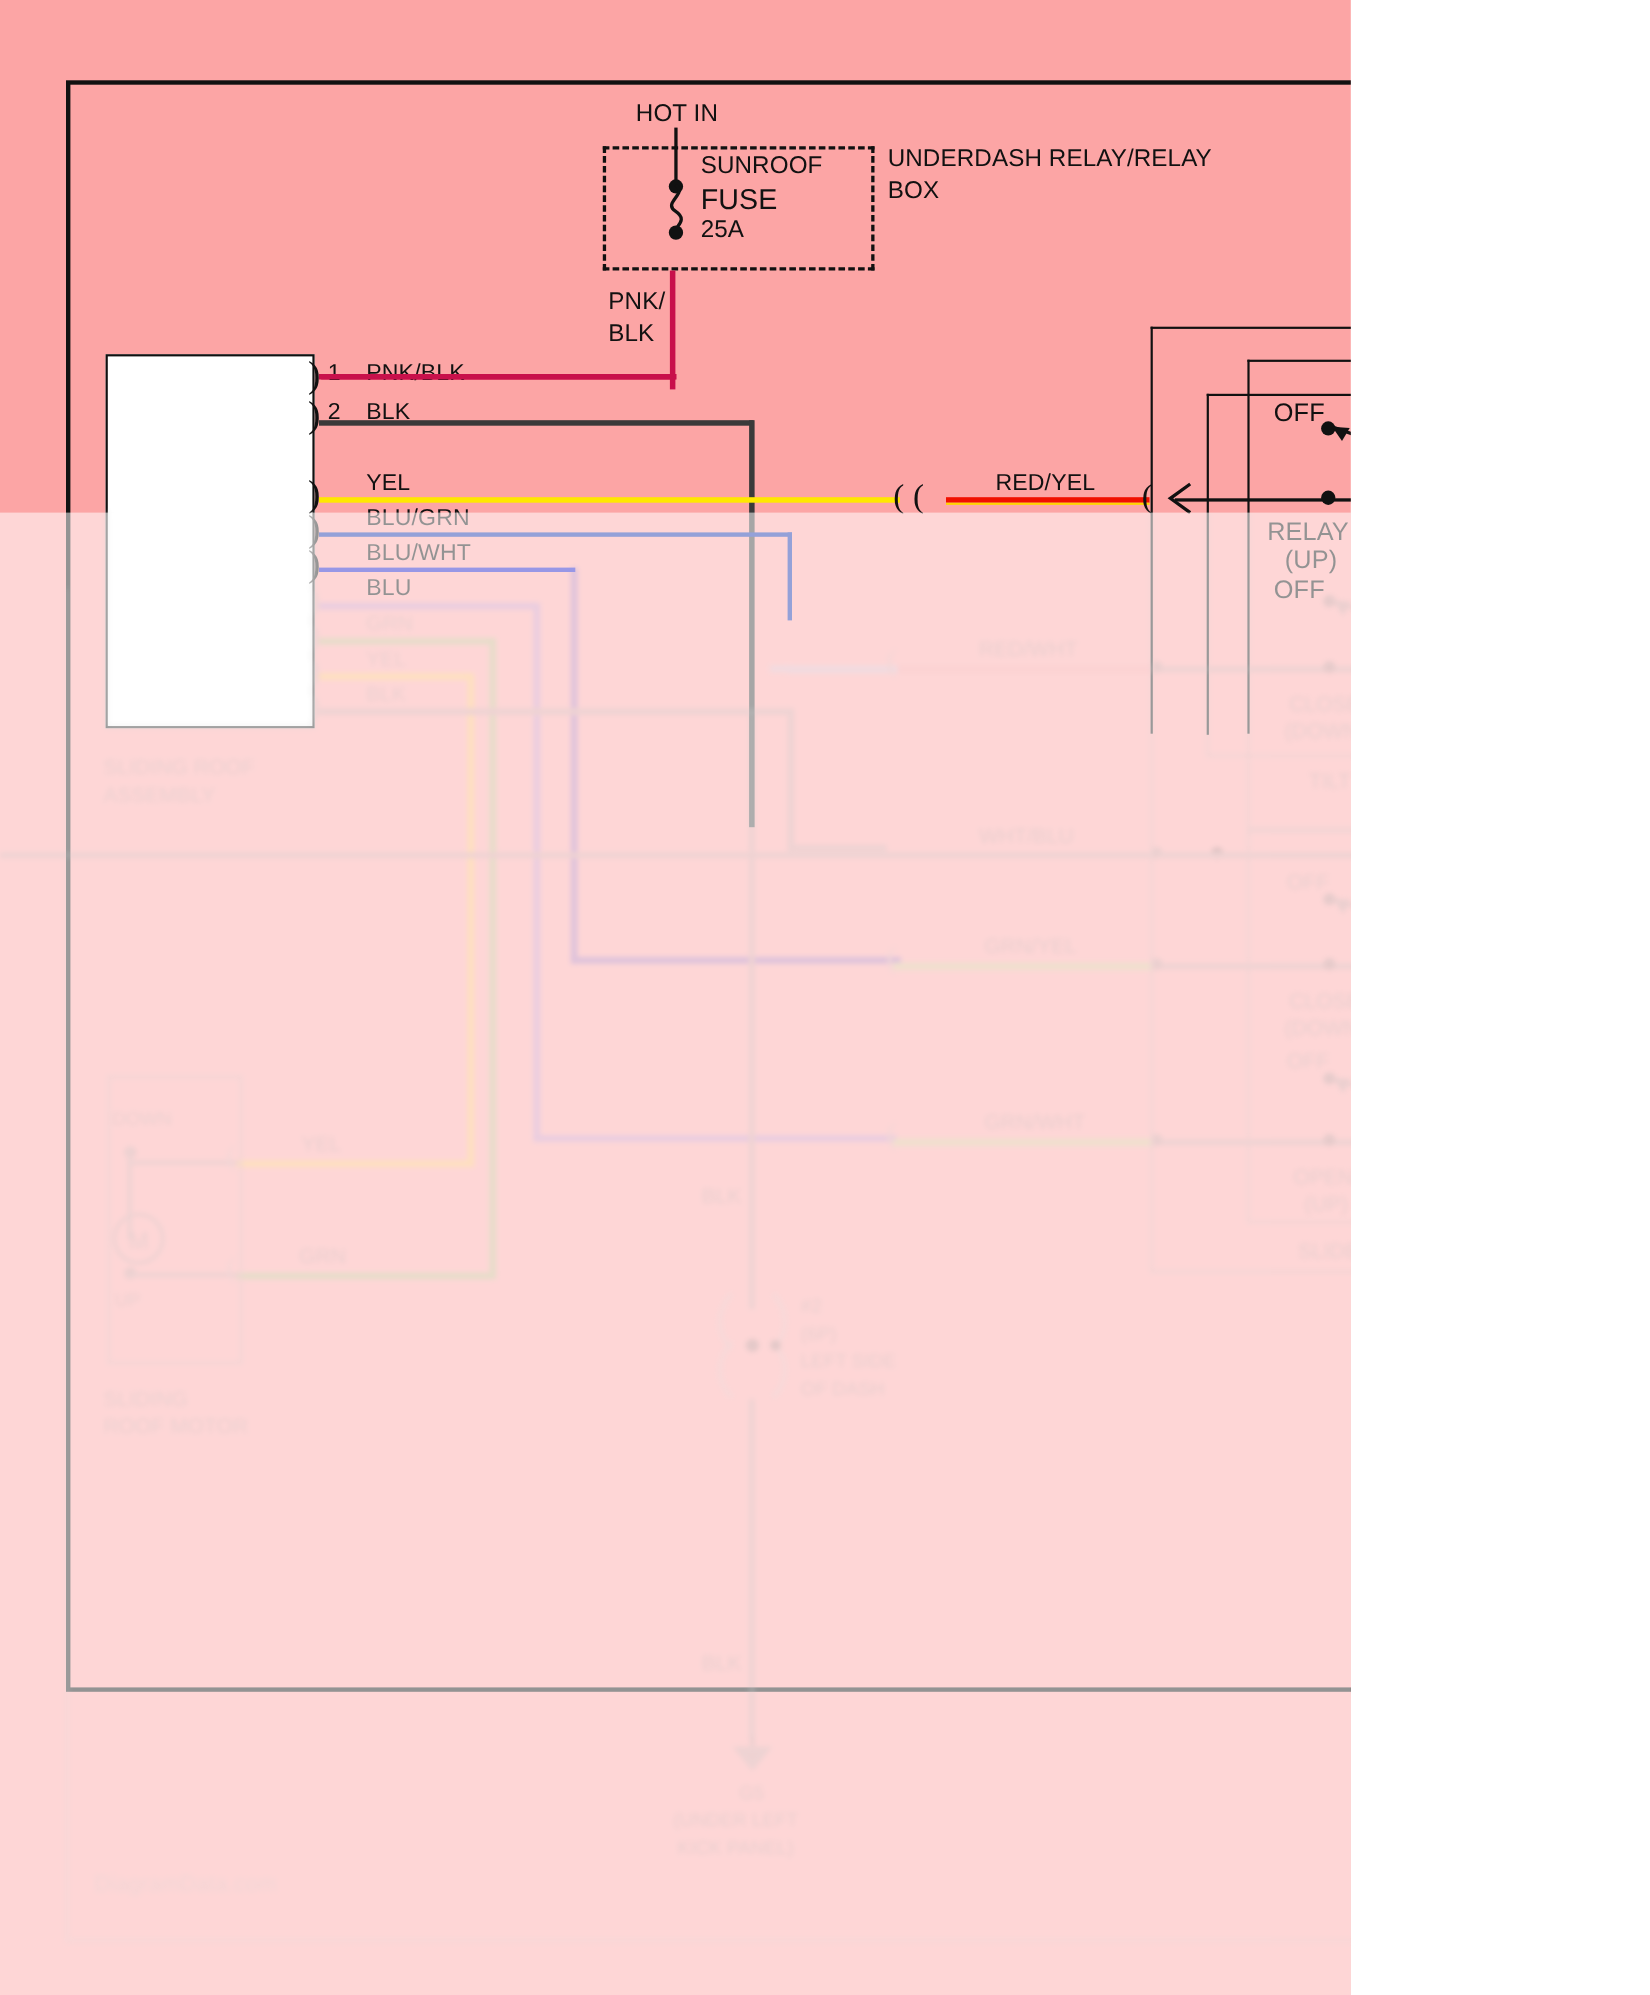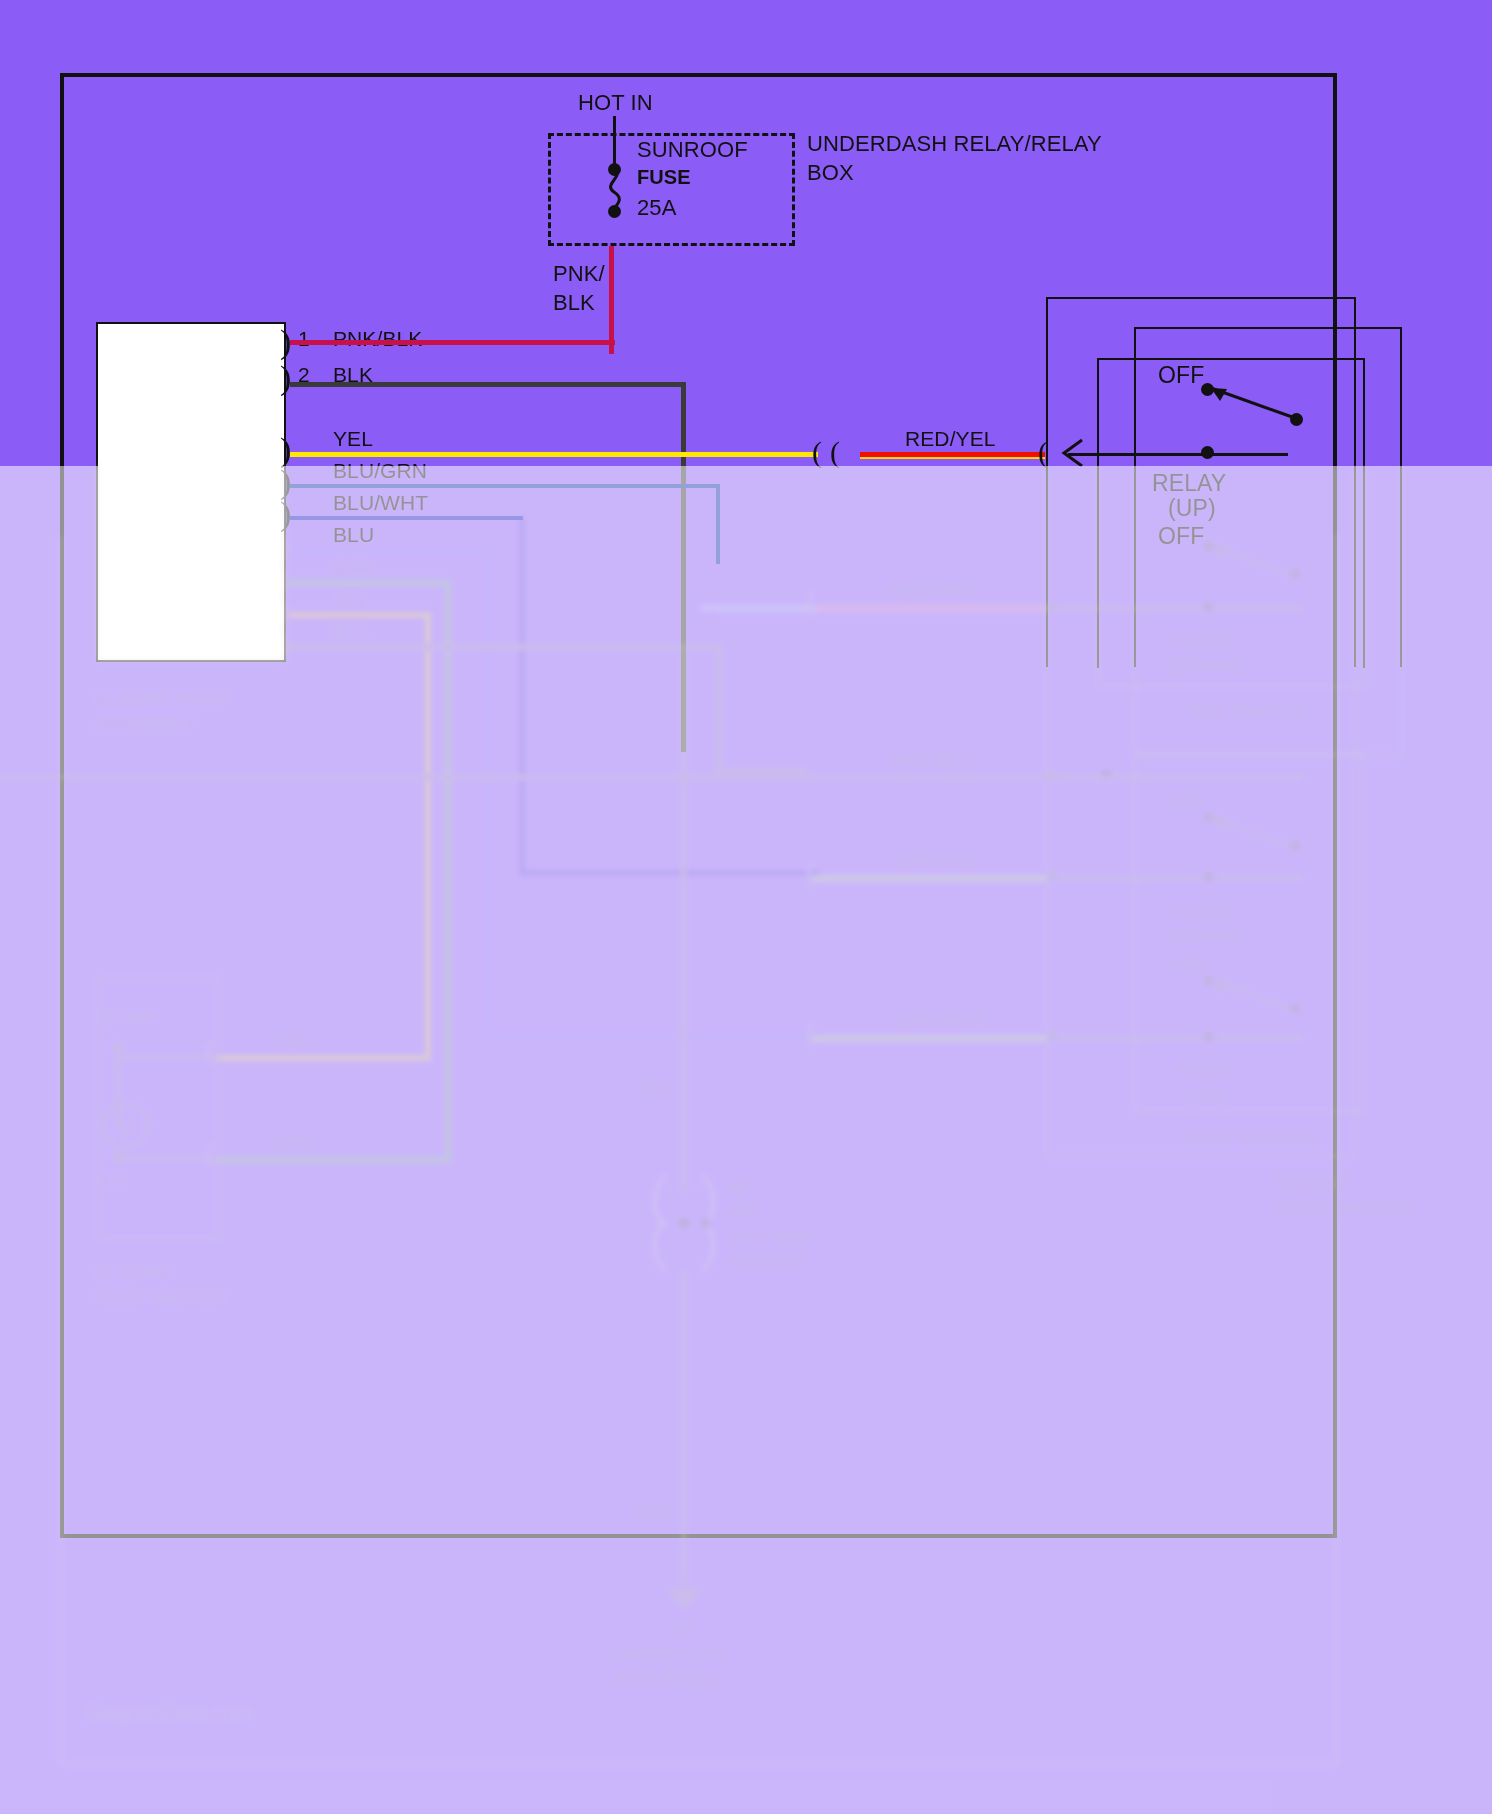--- a/index.html
+++ b/index.html
@@ -3,23 +3,23 @@
 <meta charset="utf-8">
 <title>Sunroof Wiring Diagram</title>
 <style>
   html,body{margin:0;padding:0;background:#ffffff;}
   body{
     font-family:"Liberation Sans", sans-serif;
     -webkit-font-smoothing:antialiased;
   }
   #page{
     position:relative;
-    width:1492px;
+    width:1228px;
     height:1814px;
-    background:#8b5cf6;
+    background:#fca5a5;
     overflow:hidden;
   }
   
   .outer-frame{
     position:absolute;
     left:60px; top:73px;
     width:1277px; height:1465px;
     border:4px solid #111111;
     box-sizing:border-box;
   }
@@ -120,21 +120,21 @@
 
     <div class="wire v thin" style="left:613px;top:116px;height:52px;width:3px;"></div>
     <div class="dot" style="left:608px;top:163px;"></div>
 
     <svg style="position:absolute;left:600px;top:168px;" width="30" height="42">
       <path d="M14 0 C 26 8, 2 16, 14 24 C 26 32, 14 38, 14 42" stroke="#111" stroke-width="3" fill="none"></path>
     </svg>
     <div class="dot" style="left:608px;top:205px;"></div>
 
     <div class="lbl" style="left:637px;top:137px;font-size:22px;">SUNROOF</div>
-    <div class="lbl" style="left:637px;top:166px;font-size:20px;font-weight:bold;">FUSE</div>
+    <div class="lbl" style="left:637px;top:166px;font-size:26px;">FUSE</div>
     <div class="lbl" style="left:637px;top:195px;font-size:22px;">25A</div>
 
     <div class="lbl" style="left:807px;top:131px;font-size:22px;">UNDERDASH RELAY/RELAY</div>
     <div class="lbl" style="left:807px;top:160px;font-size:22px;">BOX</div>
 
     <div class="wire v c-pnkblk" style="left:609px;top:246px;width:5px;height:108px;"></div>
     <div class="wire h c-pnkblk" style="left:292px;top:340px;width:322px;height:5px;"></div>
     <div class="lbl" style="left:525px;top:261px;font-size:22px;margin-left:28px;">PNK/</div>
     <div class="lbl" style="left:553px;top:290px;font-size:22px;">BLK</div>
 

